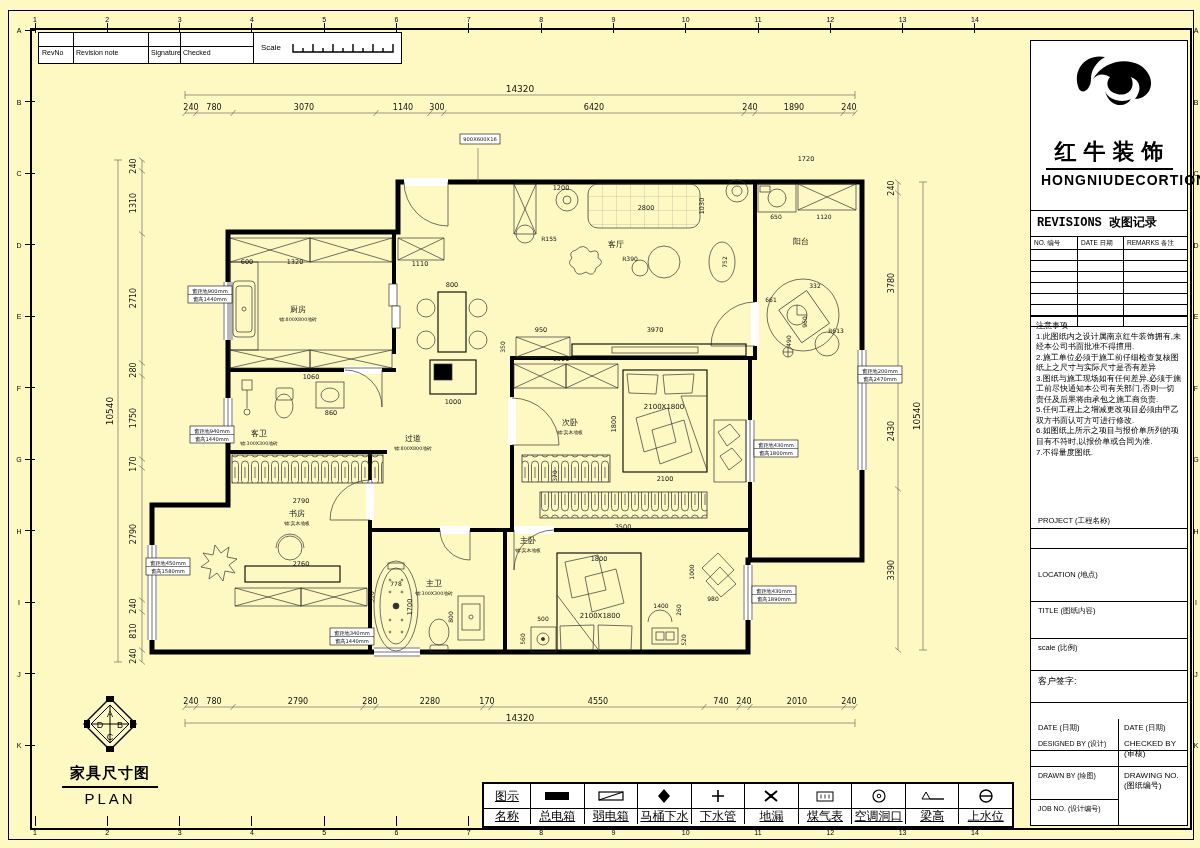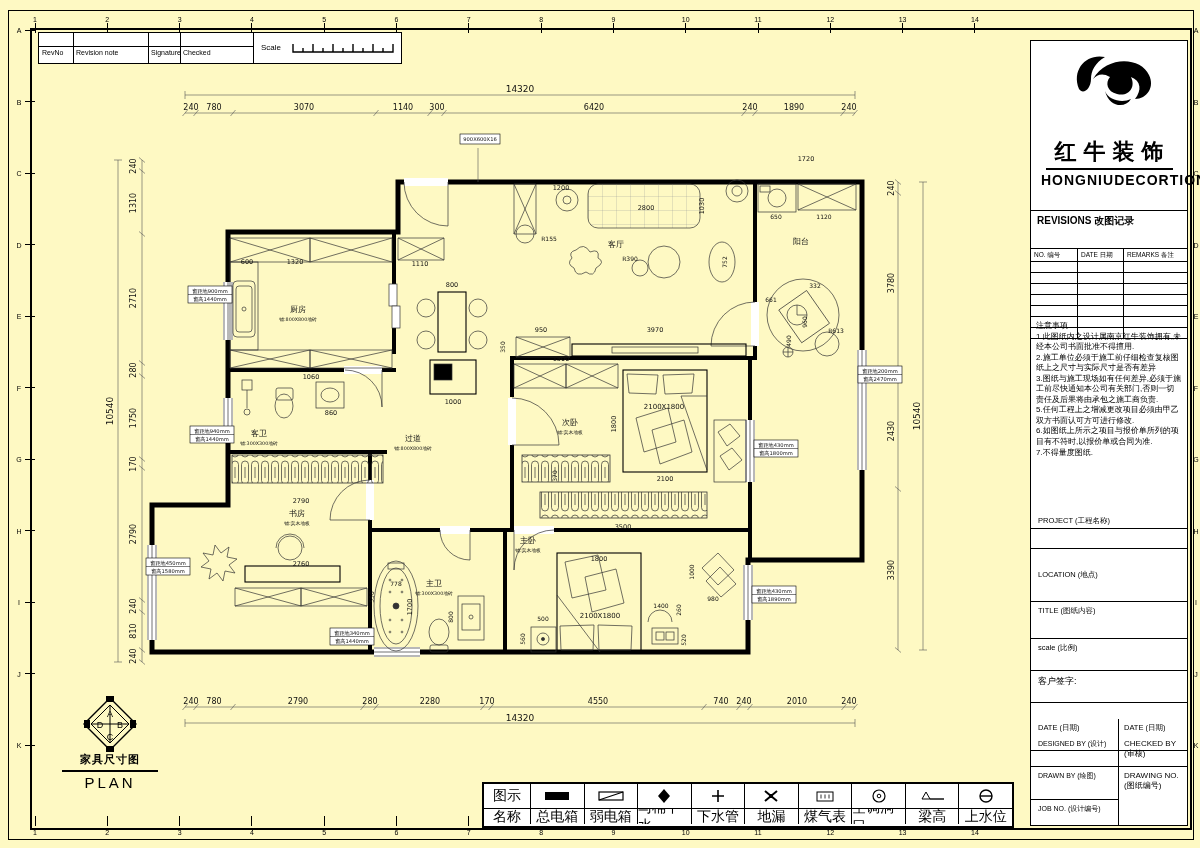--- a/index.html
+++ b/index.html
@@ -21,35 +21,35 @@
   #plan-svg text{font-family:"DejaVu Sans",sans-serif;fill:#111;}
   .w5{stroke:#000;stroke-width:5;fill:none;stroke-linecap:square;}
   .w4{stroke:#000;stroke-width:4;fill:none;stroke-linecap:square;}
   .w1{stroke:#000;stroke-width:1.1;fill:none;}
   .t{stroke:#333;stroke-width:0.7;fill:none;}
   .dim{stroke:#555;stroke-width:0.6;fill:none;}
   .wh{fill:#fff;stroke:none;}
   
   #legend{position:absolute;left:482px;top:782px;width:528px;height:42px;border:2px solid #000;background:#fff;
           display:grid;grid-template-columns:46px repeat(9,1fr);grid-template-rows:24px 16px;}
-  #legend .lc{border-left:1px solid #000;border-top:1px solid #000;display:flex;align-items:center;justify-content:center;font-size:14px;overflow:hidden;}
+  #legend .lc{border-left:1px solid #000;border-top:1px solid #000;display:flex;align-items:center;justify-content:center;font-size:12px;overflow:hidden;text-decoration:underline;}
   #legend .r1{border-top:none;}
   #legend .c1{border-left:none;}
   
   #plan-footer{position:absolute;left:62px;top:696px;width:96px;text-align:center;}
-  #plan-footer .cnt{font-size:11px;font-weight:bold;letter-spacing:1px;border-bottom:2px solid #000;padding-bottom:3px;margin-top:0;}
+  #plan-footer .cnt{font-size:15px;font-weight:bold;letter-spacing:1px;border-bottom:2px solid #000;padding-bottom:3px;margin-top:12px;}
   #plan-footer .ent{font-size:15px;letter-spacing:3px;margin-top:2px;}
   
   #panel{position:absolute;left:1030px;top:40px;width:158px;height:786px;border:1.5px solid #000;background:#fff;box-sizing:border-box;}
   #panel .sec{position:absolute;left:0;width:100%;border-bottom:1.5px solid #000;box-sizing:border-box;}
   #logo-box{top:0;height:170px;text-align:center;}
   #company-cn{font-size:22px;font-weight:bold;letter-spacing:7px;border-bottom:2px solid #000;display:inline-block;padding:0 2px 1px 9px;margin-top:2px;font-family:"DejaVu Sans",sans-serif;}
   #company-en{display:flex;justify-content:space-between;padding:2px 10px 0 10px;font-size:14px;font-weight:bold;letter-spacing:1px;}
   #revisions{top:170px;height:106px;}
-  #revisions .hd{font-size:10px;font-weight:bold;padding:3px 0 20px 6px;border-bottom:1px solid #000;}
+  #revisions .hd{font-size:12px;font-weight:bold;padding:3px 0 5px 6px;border-bottom:1px solid #000;font-family:Liberation Mono, monospace;}
   #revisions .cols{display:grid;grid-template-columns:46px 46px 1fr;border-bottom:1px solid #000;}
   #revisions .cols div{font-size:6.5px;padding:2px 0 1px 3px;border-left:1px solid #000;}
   #revisions .cols div:first-child{border-left:none;}
   #revisions .row{display:grid;grid-template-columns:46px 46px 1fr;height:10px;border-bottom:1px solid #000;}
   #revisions .row div{border-left:1px solid #000;}
   #revisions .row div:first-child{border-left:none;}
   #notes{top:276px;height:212px;padding:4px 5px;font-size:8px;line-height:1.32;}
   #notes .nt{font-weight:normal;}
   .fieldsec{padding:4px 0 0 7px;font-size:7.5px;}
   .two{display:grid;grid-template-columns:87px 1fr;}

